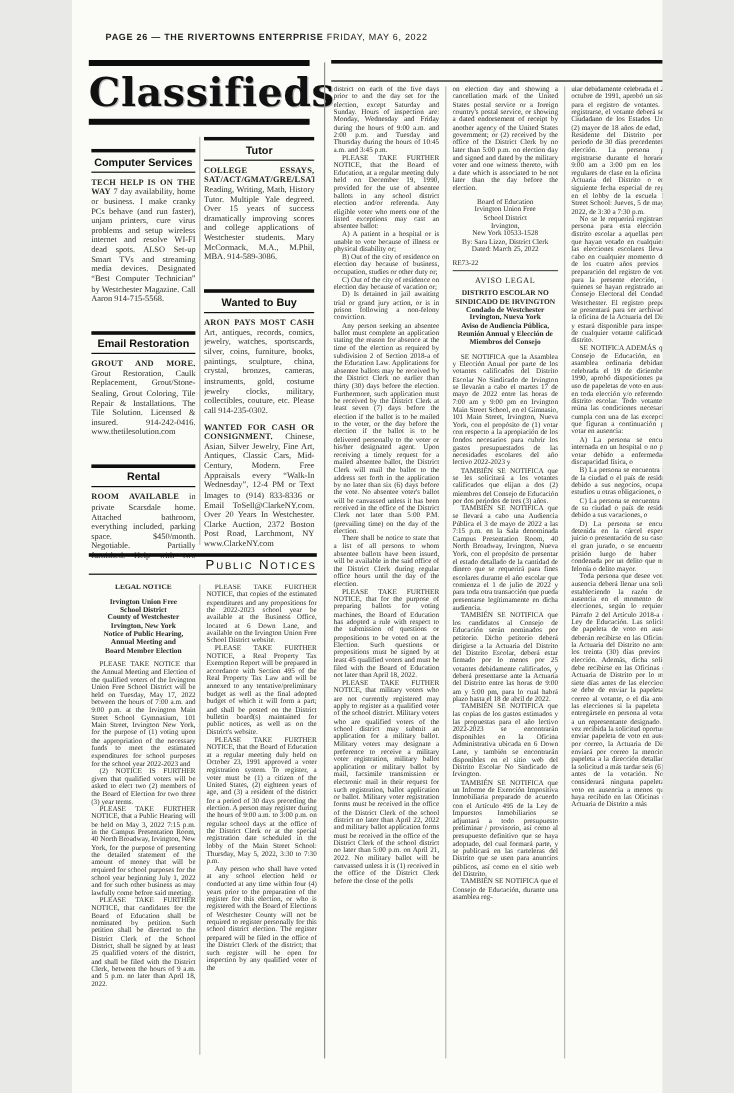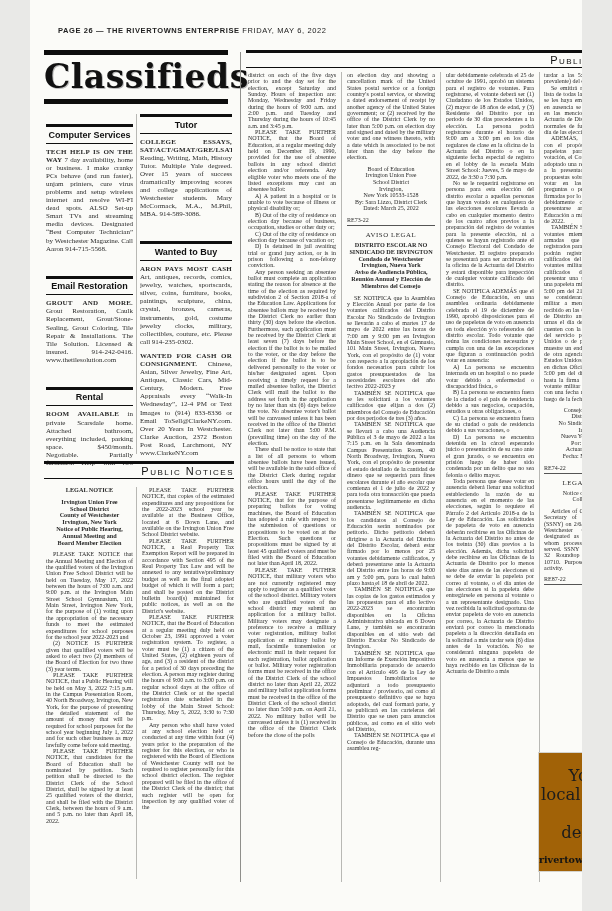--- a/index.html
+++ b/index.html
@@ -1,17 +1,17 @@
 <!DOCTYPE html>
 <html><head>
 <meta charset="utf-8">
 <style>
   * { margin:0; padding:0; box-sizing:border-box; }
   html,body { background:#e9e9e7; }
-  .page { position:relative; width:552px; height:911px; background:#fbfbf8; margin:0 auto;
+  .page { position:relative; width:492px; height:911px; background:#fbfbf8; margin:0 auto;
           font-family:"Liberation Serif", serif; color:#2a2a2a; overflow:hidden; }
   .pg-header { position:absolute; left:28px; top:26px; font-family:"Liberation Sans", sans-serif;
                font-size:7.5px; letter-spacing:.6px; color:#222; }
   .pg-header .b { font-weight:bold; }
   
   .masthead { position:absolute; left:14px; top:50px; width:184px; }
   .mh-bar { height:5px; background:#0d0d0d; }
   .mh-text { font-family:"DejaVu Serif", serif; font-weight:bold; font-size:33px; text-align:center;
              padding:2px 0 3px; letter-spacing:.5px; color:#111; text-shadow:1px 1px 0 #bbb; }
   

